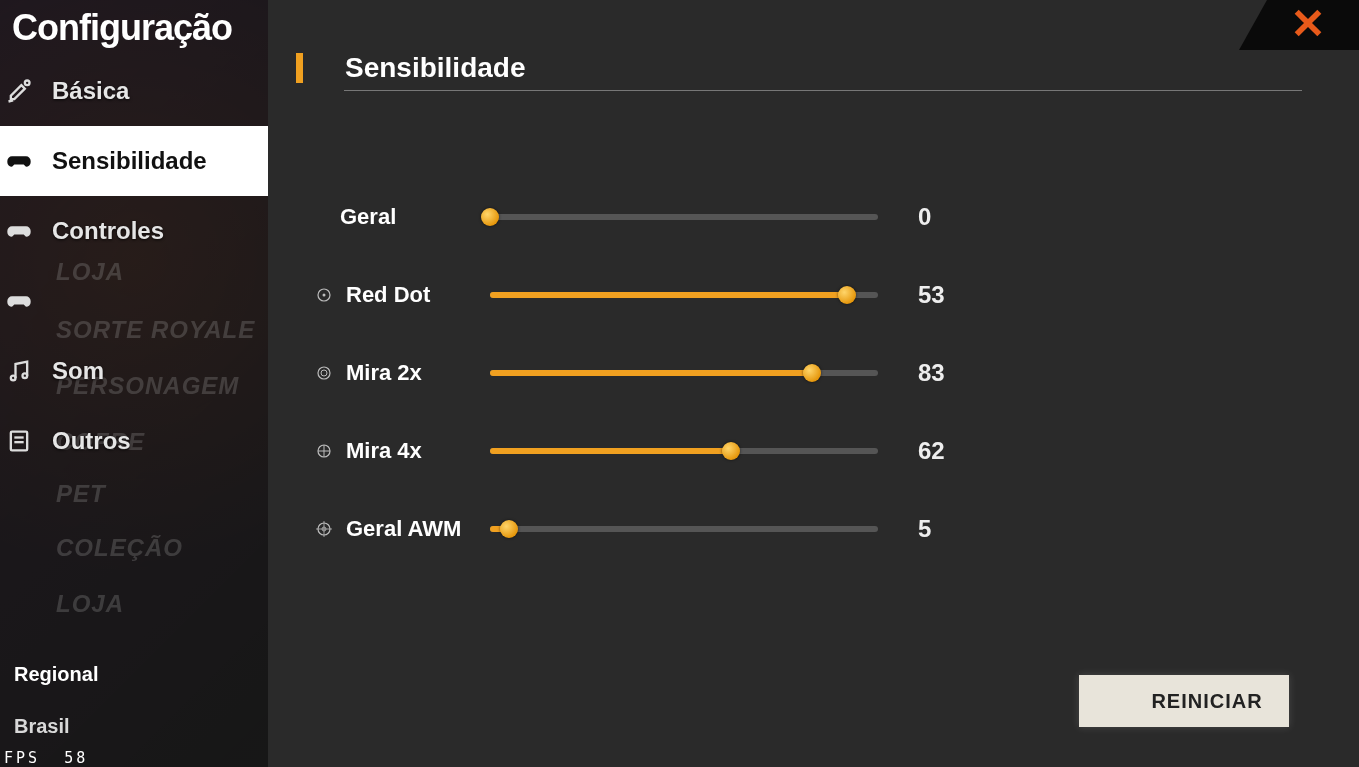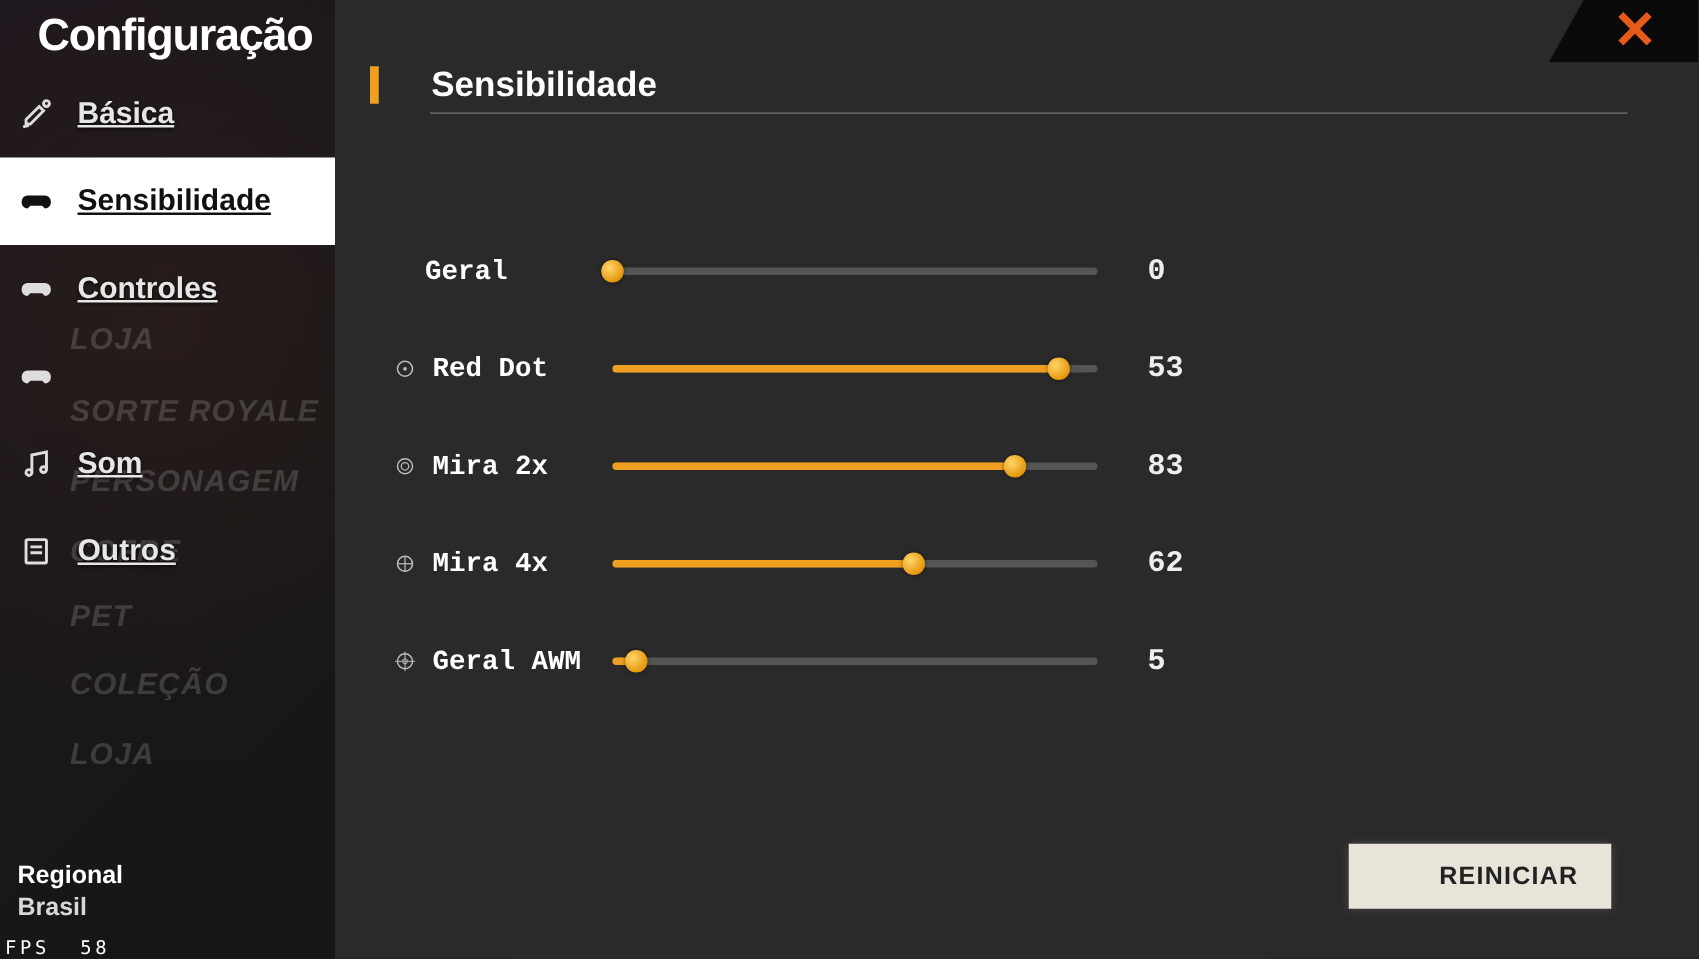--- a/index.html
+++ b/index.html
@@ -25,61 +25,60 @@
     background:
       radial-gradient(circle at 50% 260px, rgba(255,120,0,0.15), transparent 60%),
       linear-gradient(135deg, rgba(120,20,120,0.2), rgba(20,20,20,0.6));
     opacity: 0.35;
   }
   .sidebar-title {
     position: relative;
     height: 56px;
     display: flex;
     align-items: center;
-    padding-left: 30px;
+    padding-left: 12px;
     font-size: 36px;
     font-weight: 700;
     letter-spacing: -1px;
     font-stretch: condensed;
   }
   .sidebar-items { position: relative; }
 
   .sidebar-item {
     height: 70px;
     display: flex;
     align-items: center;
     gap: 18px;
-    padding-left: 14px;
+    padding-left: 4px;
     font-size: 24px;
     font-weight: 600;
     color: #e6e6e6;
     cursor: pointer;
     position: relative;
     font-stretch: condensed;
-    text-decoration: underline;
   }
   .sidebar-item .icon { width: 30px; height: 30px; display:flex; align-items:center; justify-content:center; }
   .sidebar-item .icon svg { width: 28px; height: 28px; }
   .sidebar-item.active {
     background: #fff;
     color: #111;
   }
   .sidebar-item:not(.active) {
     text-shadow: 0 1px 3px rgba(0,0,0,0.8);
   }
 
   .sidebar-bottom {
     position: absolute;
     left: 14px; bottom: 28px;
     font-size: 20px;
     font-weight: 700;
     font-stretch: condensed;
     line-height: 1.3;
   }
-  .sidebar-bottom .country { color: #d8d8d8; }
+  .sidebar-bottom .country { color: #d8d8d8; margin-top: 26px; }
 
   
   .ghost {
     position: absolute;
     left: 56px;
     color: #aaa;
     opacity: 0.25;
     font-weight: 800;
     font-size: 24px;
     letter-spacing: 1px;
@@ -114,21 +113,20 @@
     left: 76px; top: 90px;
     width: 958px; height: 1px;
     background: #777;
   }
 
   
   .sliders {
     position: absolute;
     left: 48px; top: 178px;
     width: 940px;
-    font-family: Liberation Mono, monospace;
   }
   .slider-row {
     display: grid;
     grid-template-columns: 24px 150px 418px 80px;
     column-gap: 0;
     align-items: center;
     height: 78px;
   }
   .slider-row .scope-icon {
     width: 16px; height: 16px;

